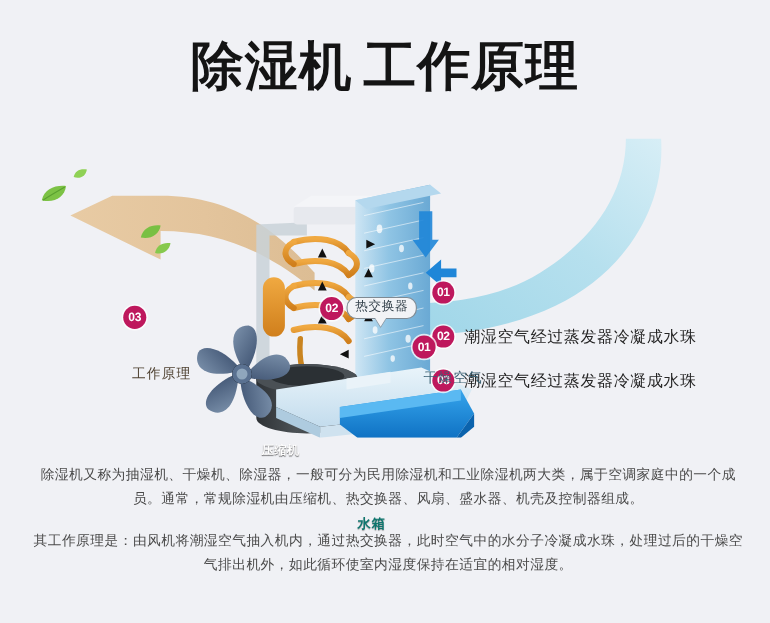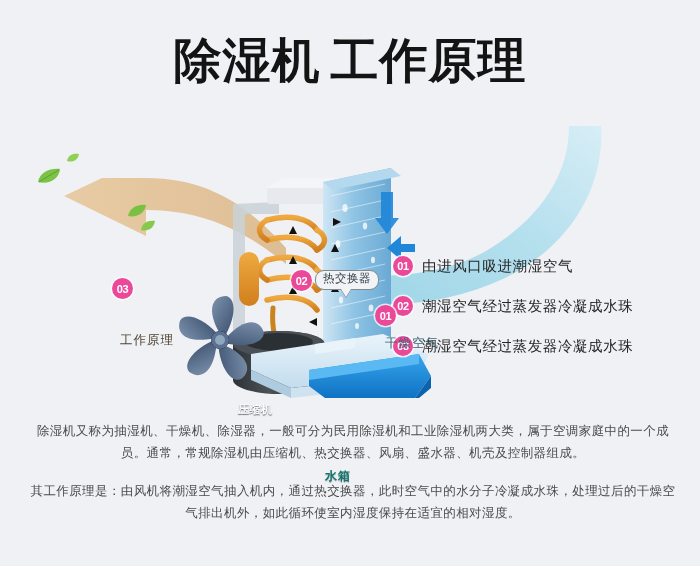--- a/index.html
+++ b/index.html
@@ -154,21 +154,21 @@
     width: 0; height: 0;
     border-left: 5px solid transparent;
     border-right: 5px solid transparent;
     border-top: 8px solid #f2f3f6;
     filter: drop-shadow(0 1.4px 0 #7f8a93);
   }
 
   
   .badge {
     border-radius: 50%;
-    background: #ec4899;
+    background: #be185d;
     color: #ffffff;
     font-size: 11px;
     font-weight: bold;
     display: flex;
     align-items: center;
     justify-content: center;
     box-shadow: 0 0 0 1.5px rgba(255,255,255,.75);
     letter-spacing: -0.3px;
   }
   .badge-float {
@@ -407,21 +407,20 @@
 
     <div class="lbl-dry">工作原理</div>
     <div class="lbl-humid">干燥空气</div>
     <div class="lbl-compressor">压缩机</div>
     <div class="lbl-tank">水箱</div>
   </div>
 
   <div class="steps">
     <div class="step">
       <div class="badge">01</div>
-      <div class="step-text">由进风口吸进潮湿空气</div>
     </div>
     <div class="step">
       <div class="badge">02</div>
       <div class="step-text">潮湿空气经过蒸发器冷凝成水珠</div>
     </div>
     <div class="step">
       <div class="badge">03</div>
       <div class="step-text">潮湿空气经过蒸发器冷凝成水珠</div>
     </div>
   </div>

